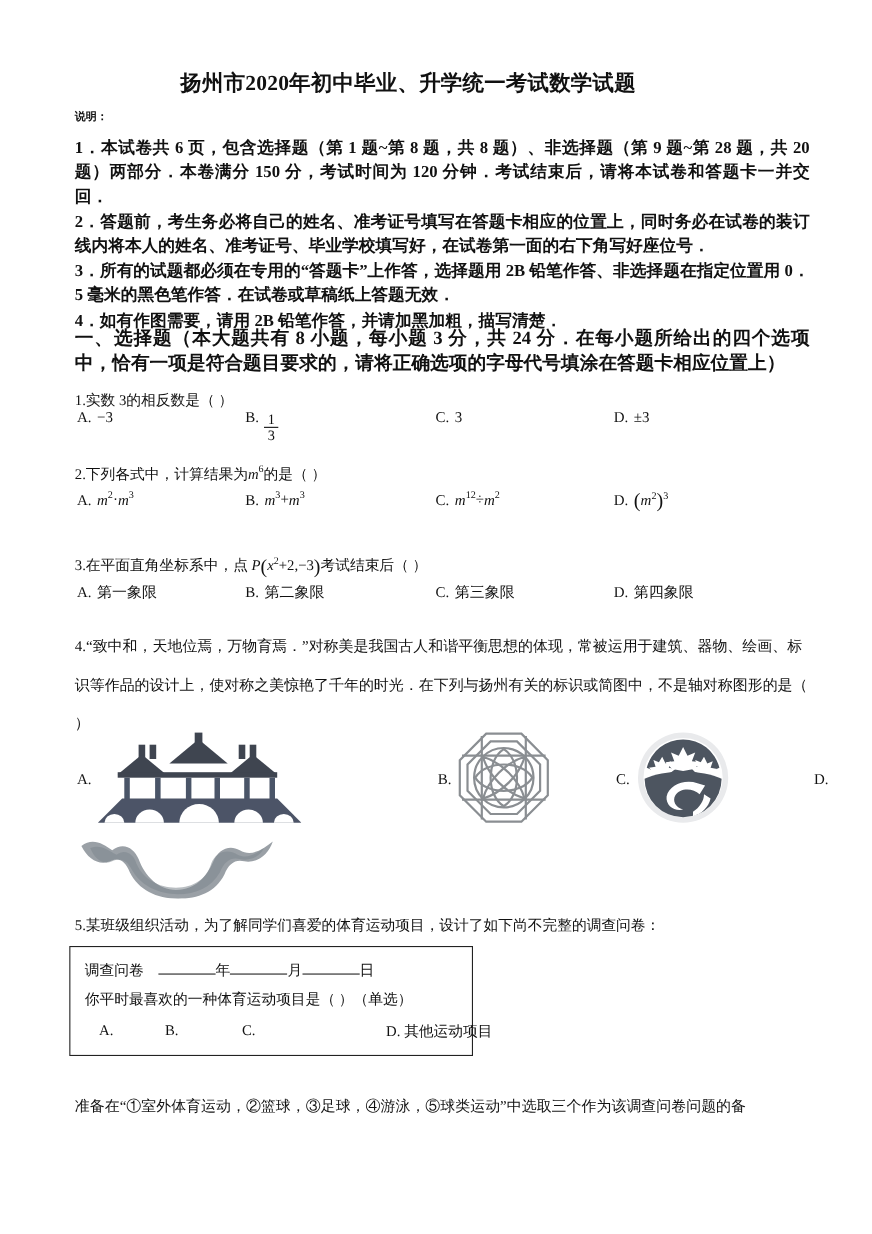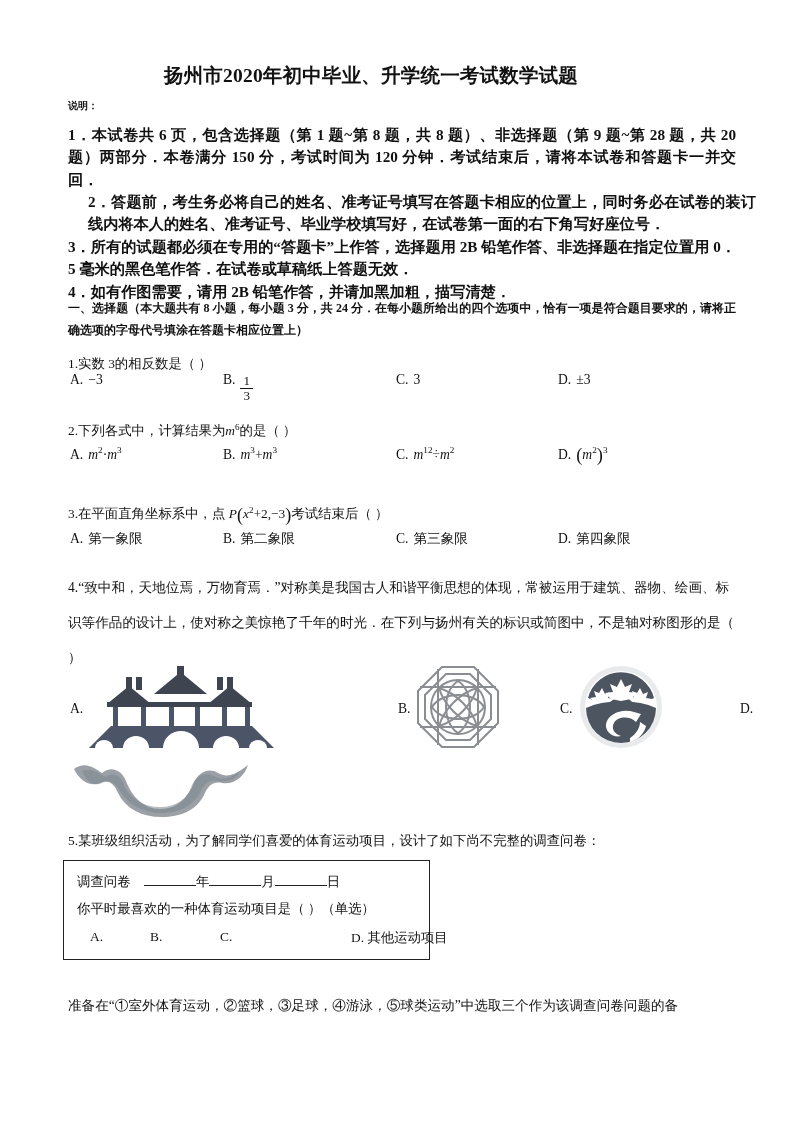--- a/index.html
+++ b/index.html
@@ -44,27 +44,27 @@
     font-weight: bold;
   }
   .note-para {
     font-size: 15.2px;
     font-weight: bold;
     line-height: 22.3px;
     text-align: justify;
     text-justify: inter-character;
   }
   .note1 { top: 124px; }
-  .note2 { top: 191px; margin-left: 20px; }
+  .note2 { top: 191px; }
   .note3 { top: 236px; }
   .note4 { top: 281px; }
 
   .section-head {
     top: 297px;
-    font-size: 12px;
+    font-size: 17px;
     font-weight: bold;
     line-height: 22.3px;
     text-align: justify;
     text-justify: inter-character;
   }
 
   .q-stem {
     font-size: 13.4px;
     line-height: 21px;
     font-weight: normal;

